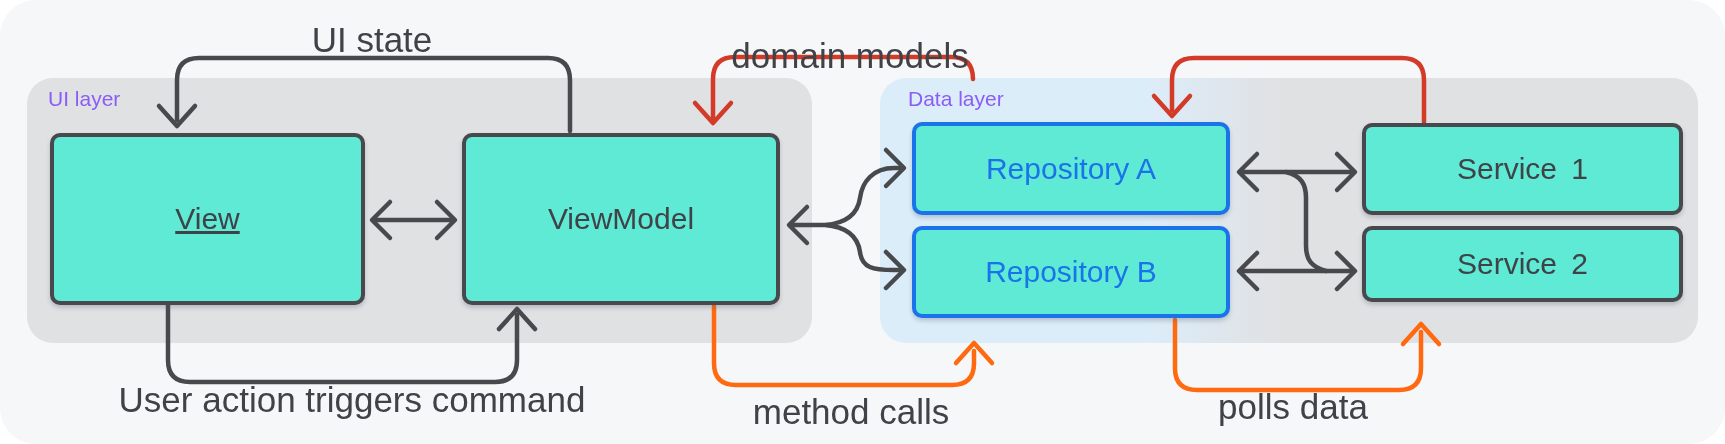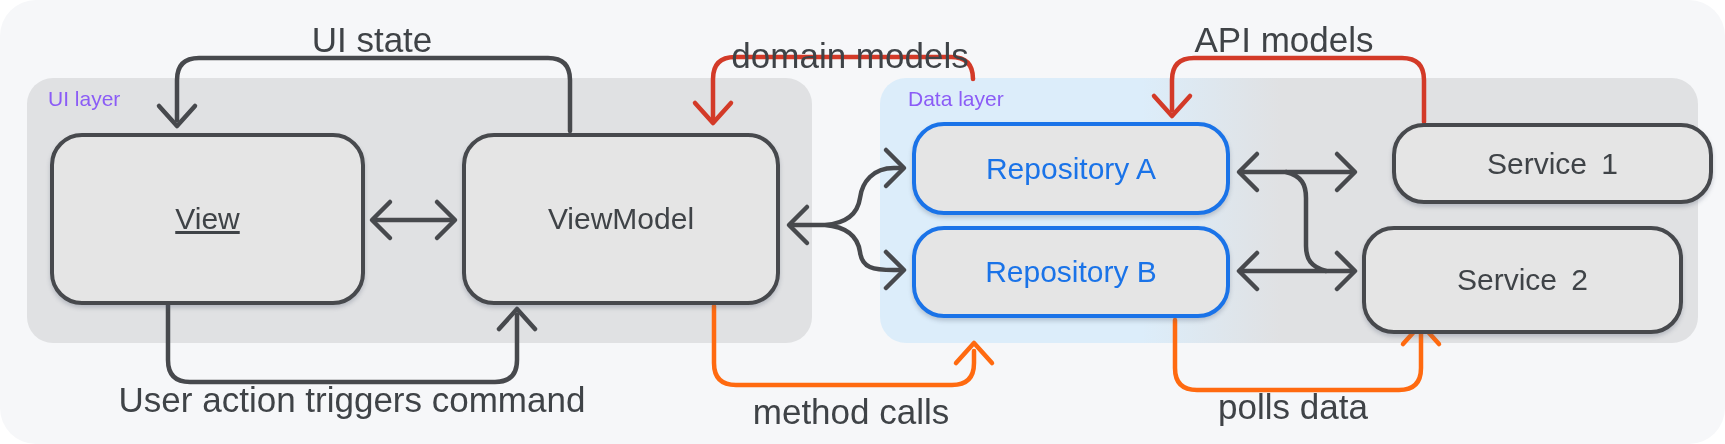--- a/index.html
+++ b/index.html
@@ -5,30 +5,30 @@
   html,body{margin:0;padding:0;background:#ffffff;}
   body{font-family:"Liberation Sans", sans-serif;}
   .stage{position:relative;width:1725px;height:444px;background:#f6f7f9;border-radius:36px;overflow:hidden;}
   .layer-band{position:absolute;border-radius:26px;}
   .band-ui{left:27px;top:78px;width:785px;height:265px;background:#e0e1e3;}
   .band-data{left:880px;top:78px;width:818px;height:265px;
     background:linear-gradient(90deg,#dcedfa 0%,#dcedfa 32%,#e0e1e3 49%,#e0e1e3 100%);}
   .layer-label{position:absolute;font-size:21px;color:#8b5cf6;white-space:nowrap;}
   .lbl-ui{left:48px;top:87px;}
   .lbl-data{left:908px;top:87px;}
-  .node{position:absolute;background:#e5e5e5;border:4px solid #47494d;border-radius:32px;
+  .node{position:absolute;background:#5eead4;border:4px solid #47494d;border-radius:10px;
     display:flex;align-items:center;justify-content:center;font-size:30px;color:#3f4347;
     box-shadow:0 3px 4px rgba(80,90,110,0.28);box-sizing:border-box;white-space:nowrap;}
   .node-blue{border-color:#1a73e8;color:#1a73e8;}
   .n-view{left:50px;top:133px;width:315px;height:172px;text-decoration:underline;}
   .n-viewmodel{left:462px;top:133px;width:318px;height:172px;}
   .n-repo-a{left:912px;top:122px;width:318px;height:93px;}
   .n-repo-b{left:912px;top:226px;width:318px;height:92px;}
-  .n-service-1{left:1392px;top:123px;width:321px;height:81px;word-spacing:6px;}
-  .n-service-2{left:1362px;top:226px;width:321px;height:108px;word-spacing:6px;}
+  .n-service-1{left:1362px;top:123px;width:321px;height:92px;word-spacing:6px;}
+  .n-service-2{left:1362px;top:226px;width:321px;height:76px;word-spacing:6px;}
   .arrow-label{position:absolute;font-size:35px;color:#3f4347;white-space:nowrap;
     transform:translate(-50%,-50%);}
   svg.overlay{position:absolute;left:0;top:0;width:1725px;height:444px;pointer-events:none;}
   svg.overlay path{fill:none;stroke-linecap:round;stroke-linejoin:round;}
   .st-dark{stroke:#47494d;stroke-width:4.5;}
   .st-red{stroke:#d33a28;stroke-width:4.5;}
   .st-orange{stroke:#ff6a10;stroke-width:4.5;}
 </style>
 </head>
 <body>
@@ -83,18 +83,17 @@
 
   <div class="node n-view">View</div>
   <div class="node n-viewmodel">ViewModel</div>
   <div class="node node-blue n-repo-a">Repository A</div>
   <div class="node node-blue n-repo-b">Repository B</div>
   <div class="node n-service-1">Service 1</div>
   <div class="node n-service-2">Service 2</div>
 
   <div class="arrow-label" style="left:372px;top:40px;">UI state</div>
   <div class="arrow-label" style="left:850px;top:56px;">domain models</div>
-  <div class="arrow-label" style="left:1284px;top:40px;">API models</div>
   <div class="arrow-label" style="left:352px;top:400px;">User action triggers command</div>
   <div class="arrow-label" style="left:851px;top:412px;">method calls</div>
   <div class="arrow-label" style="left:1293px;top:407px;">polls data</div>
 
 </div>
 
 </body></html>

